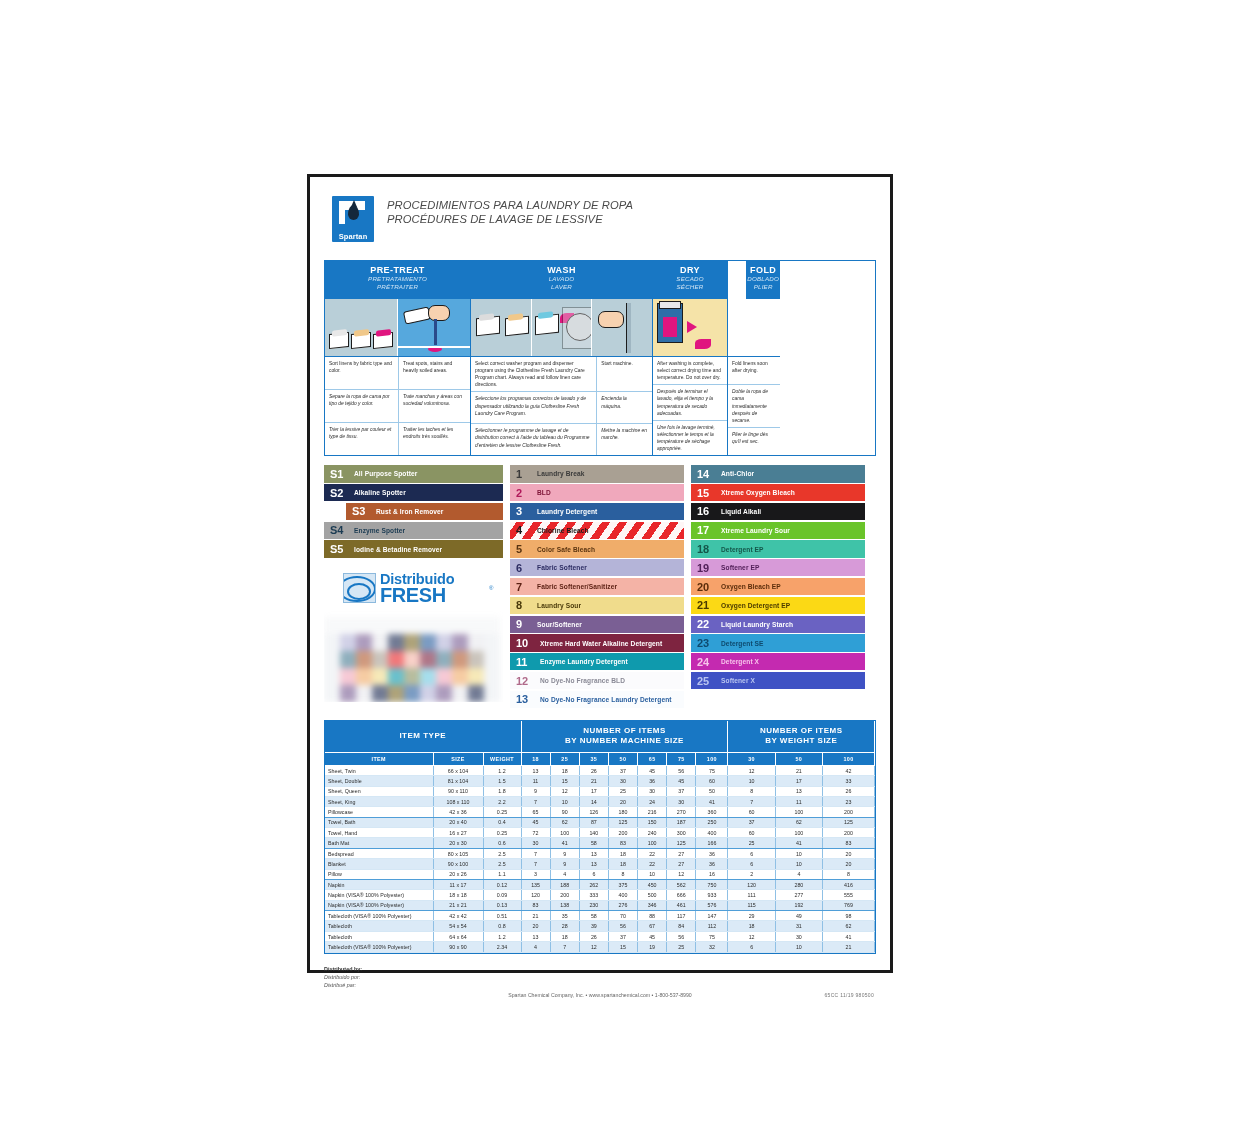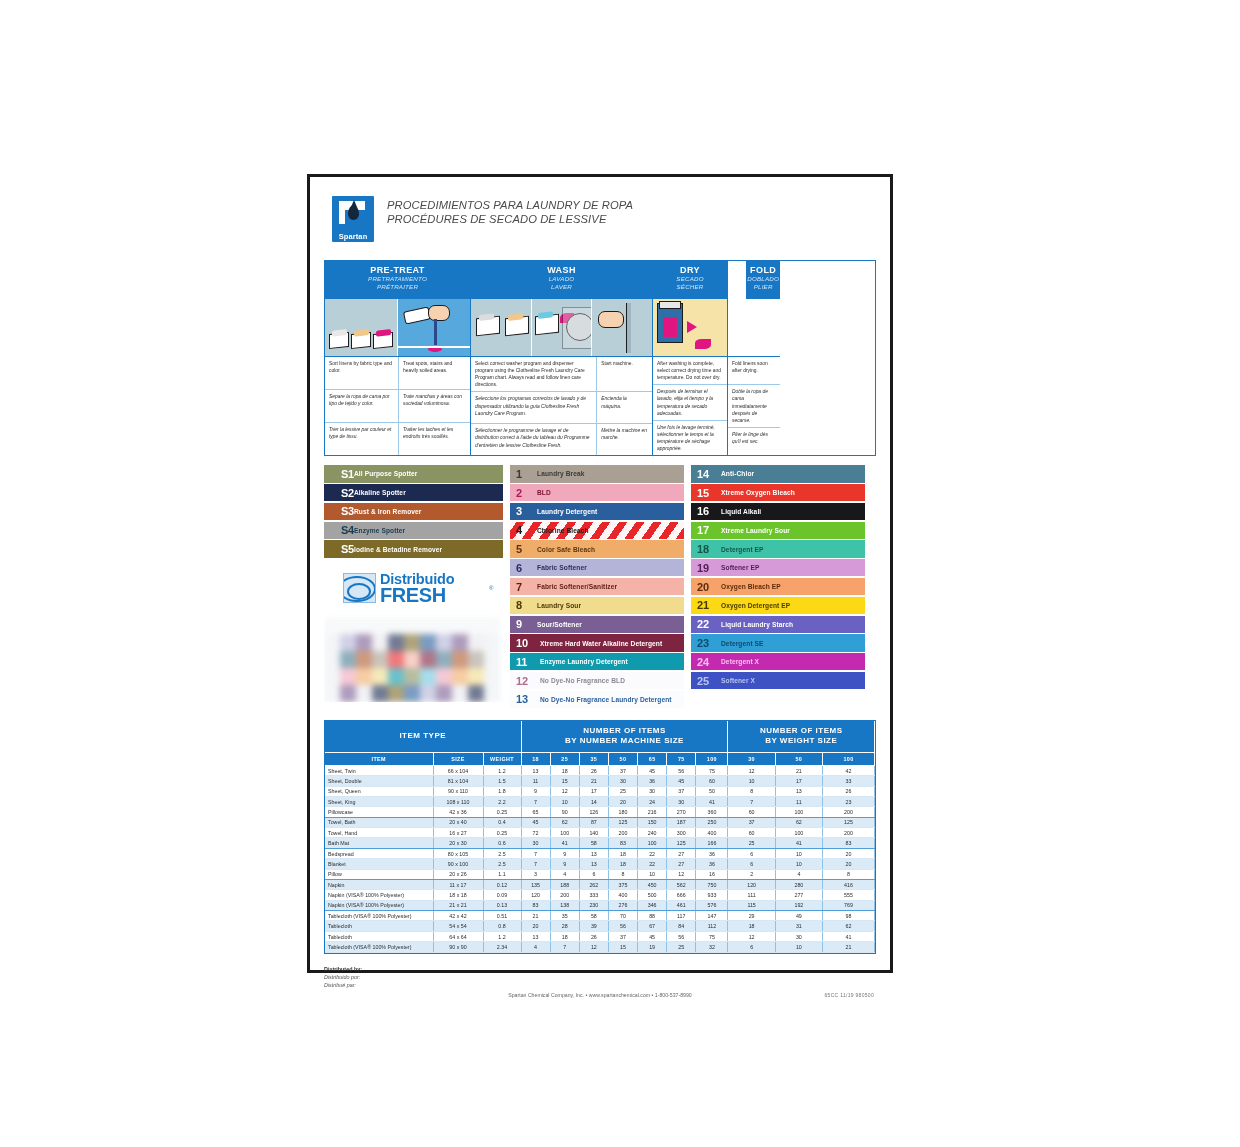--- a/index.html
+++ b/index.html
@@ -126,21 +126,21 @@
     border-right: 1px solid #9ec9e8; overflow: hidden;
   }
   .pcell:last-child { border-right: none; }
   .prow.i .pcell { font-style: italic; }
   .w-a { width: 74px; } .w-b { width: 71px; }
   .w-d { width: 75px; }
   .w-e { width: 52px; }
   
   .legend { display: flex; gap: 7px; margin-top: 9px; }
   .lcol { display: flex; flex-direction: column; gap: 1.5px; }
-  .lc1 { width: 179px; text-align: right; } .lc2 { width: 174px; } .lc3 { width: 174px; }
+  .lc1 { width: 179px; } .lc2 { width: 174px; } .lc3 { width: 174px; }
   .lrow {
     height: 17.3px; display: flex; align-items: center;
     padding-left: 6px; position: relative; overflow: hidden;
   }
   .lnum {
     font-size: 11px; font-weight: bold; width: 21px; flex: none;
     letter-spacing: -.2px;
   }
   .lnum.wide { width: 24px; }
   .llab { font-size: 6.6px; font-weight: bold; letter-spacing: .1px; }
@@ -224,21 +224,21 @@
 
     <div class="hdr">
       <div class="logo">
         <div class="sq"></div>
           <div class="sq2"></div>
           <div class="drop"></div>
         <div class="lname">Spartan</div>
       </div>
       <div class="titles">
         <div class="sub">PROCEDIMIENTOS PARA LAUNDRY DE ROPA</div>
-        <div class="sub">PROCÉDURES DE SECADO DE LESSIVE</div>
+        <div class="sub">PROCÉDURES DE LAVAGE DE LESSIVE</div>
       </div>
     </div>
 
     <div class="proc">
 
       <div class="pcol c-pre">
         <div class="phead">
           <div class="en">PRE-TREAT</div>
           <div class="es">PRETRATAMIENTO</div>
           <div class="fr">PRÉTRAITER</div>
@@ -383,21 +383,21 @@
     <div class="legend">
       <div class="lcol lc1" id="col-spotters">
           <div class="lrow" style="background: rgb(138, 148, 99);">
             <span class="lnum wide" style="color: rgb(255, 255, 255); position: relative; z-index: 2;">S1</span>
             <span class="llab" style="color: rgb(255, 255, 255); position: relative; z-index: 2;">All Purpose Spotter</span>
           </div>
           <div class="lrow" style="background: rgb(28, 42, 82);">
             <span class="lnum wide" style="color: rgb(255, 255, 255); position: relative; z-index: 2;">S2</span>
             <span class="llab" style="color: rgb(255, 255, 255); position: relative; z-index: 2;">Alkaline Spotter</span>
           </div>
-          <div class="lrow" style="background: rgb(178, 90, 46);">
+          <div class="lrow" style="background: rgb(178, 90, 46); margin-left: 22px;">
             <span class="lnum wide" style="color: rgb(255, 255, 255); position: relative; z-index: 2;">S3</span>
             <span class="llab" style="color: rgb(255, 255, 255); position: relative; z-index: 2;">Rust &amp; Iron Remover</span>
           </div>
           <div class="lrow" style="background: #a3a3a3;">
             <span class="lnum wide" style="color: rgb(27, 59, 82); position: relative; z-index: 2;">S4</span>
             <span class="llab" style="color: rgb(27, 59, 82); position: relative; z-index: 2;">Enzyme Spotter</span>
           </div>
           <div class="lrow" style="background: rgb(125, 106, 40);">
             <span class="lnum wide" style="color: rgb(255, 255, 255); position: relative; z-index: 2;">S5</span>
             <span class="llab" style="color: rgb(255, 255, 255); position: relative; z-index: 2;">Iodine &amp; Betadine Remover</span>

